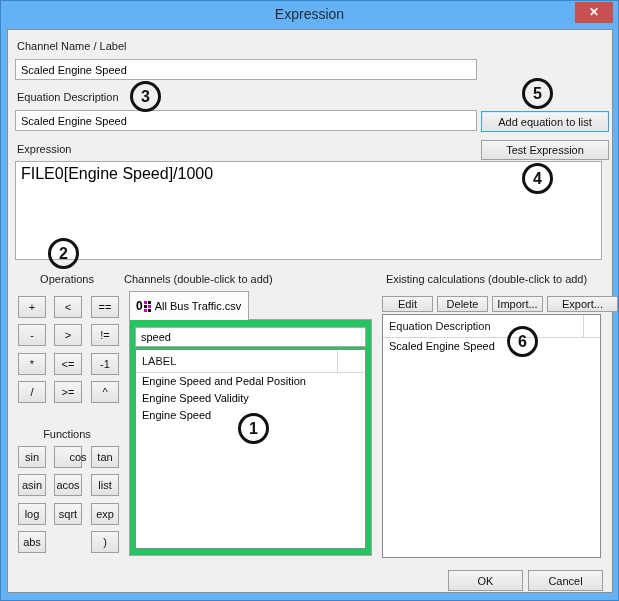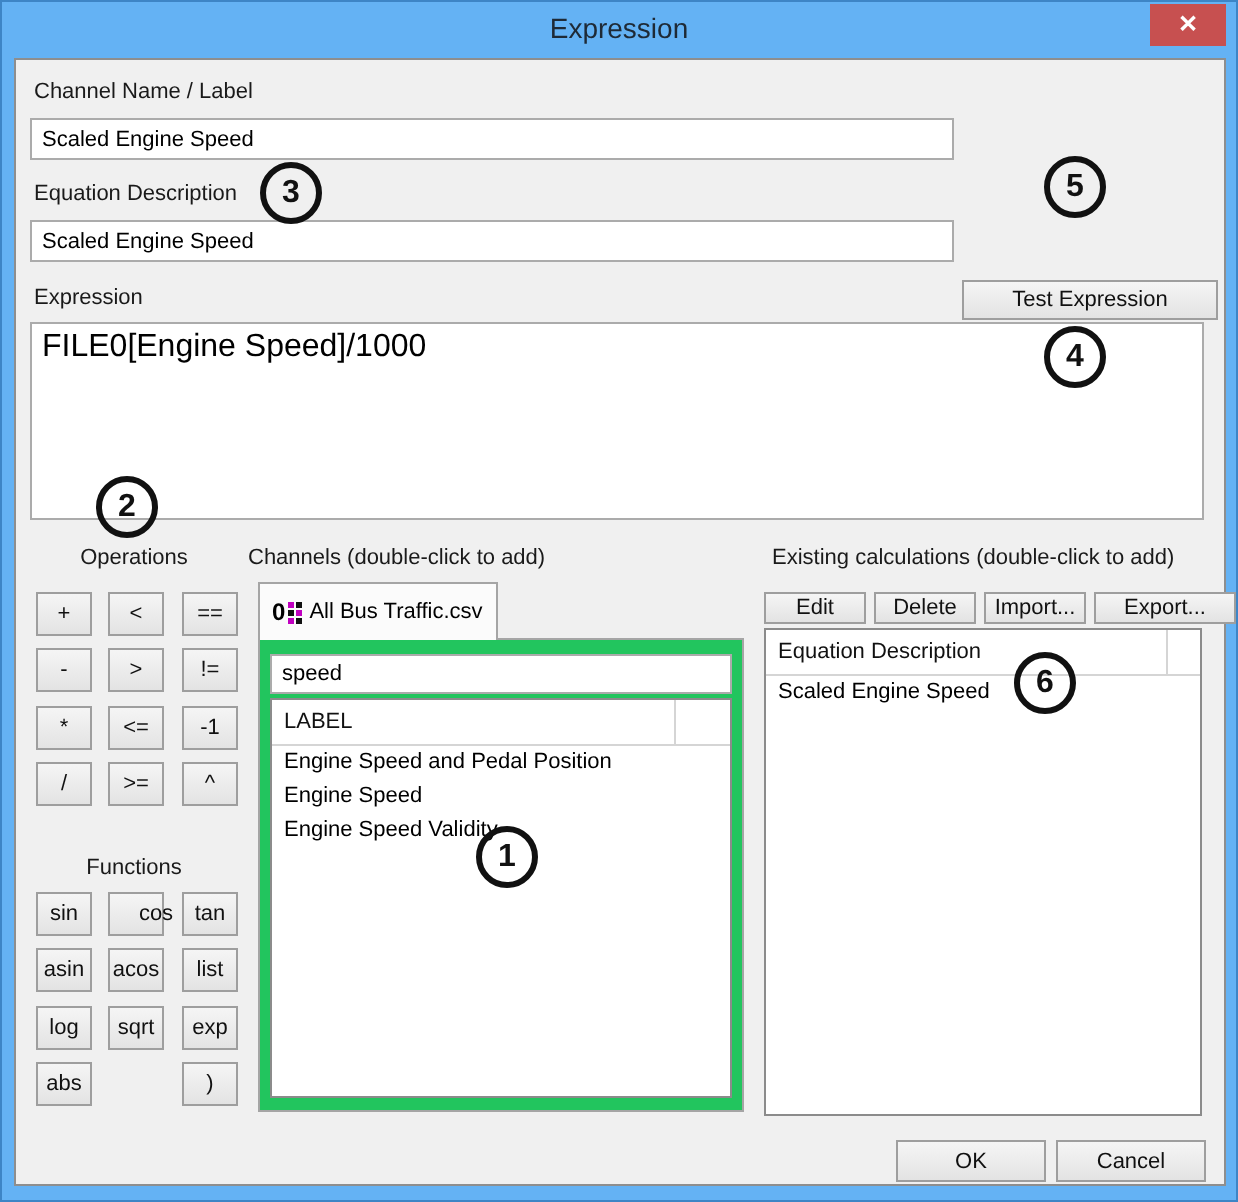--- a/index.html
+++ b/index.html
@@ -40,20 +40,21 @@
     </div>
   </div>
 
   <div class="content">
 
     <div class="lbl" style="left:9px;top:10px;">Channel Name / Label</div>
     <input class="tbox" style="left: 7px; top: 29px; width: 462px; height: 21px;" value="Scaled Engine Speed">
 
     <div class="lbl" style="left:9px;top:61px;">Equation Description</div>
     <input class="tbox" style="left: 7px; top: 80px; width: 462px; height: 21px;" value="Scaled Engine Speed">
+    <div class="btn accent" style="left:473px;top:81px;width:128px;height:21px;">Add equation to list</div>
 
     <div class="lbl" style="left:9px;top:113px;">Expression</div>
     <div class="btn" style="left:473px;top:110px;width:128px;height:20px;">Test Expression</div>
     <div class="exprbox">
       <span>FILE0[Engine Speed]/1000</span>
     </div>
 
     <div class="ann" style="left:122px;top:51px;">3</div>
     <div class="ann" style="left:514px;top:48px;">5</div>
     <div class="ann" style="left:514px;top:133px;">4</div>
@@ -105,22 +106,22 @@
       <span>All Bus Traffic.csv</span>
     </div>
     <div class="panel" style="left:121px;top:289px;width:243px;height:237px;">
       <input class="tbox" style="left: 5px; top: 7px; width: 231px; height: 20px;" value="speed">
       <div class="listbox" style="left:5px;top:29px;width:231px;height:200px;">
         <div class="listhdr">
           <span>LABEL</span>
           <span class="coldiv" style="left:201px;"></span>
         </div>
         <div class="listrow">Engine Speed and Pedal Position</div>
+        <div class="listrow">Engine Speed Validity</div>
         <div class="listrow">Engine Speed</div>
-        <div class="listrow">Engine Speed Validity</div>
       </div>
     </div>
 
     <div class="lbl" style="left:378px;top:243px;">Existing calculations (double-click to add)</div>
     <div class="btn" style="left:374px;top:266px;width:51px;height:16px;">Edit</div>
     <div class="btn" style="left:429px;top:266px;width:51px;height:16px;">Delete</div>
     <div class="btn" style="left:484px;top:266px;width:51px;height:16px;">Import...</div>
     <div class="btn" style="left:539px;top:266px;width:71px;height:16px;">Export...</div>
     <div class="listbox" style="left:374px;top:284px;width:219px;height:244px;">
       <div class="listhdr">

